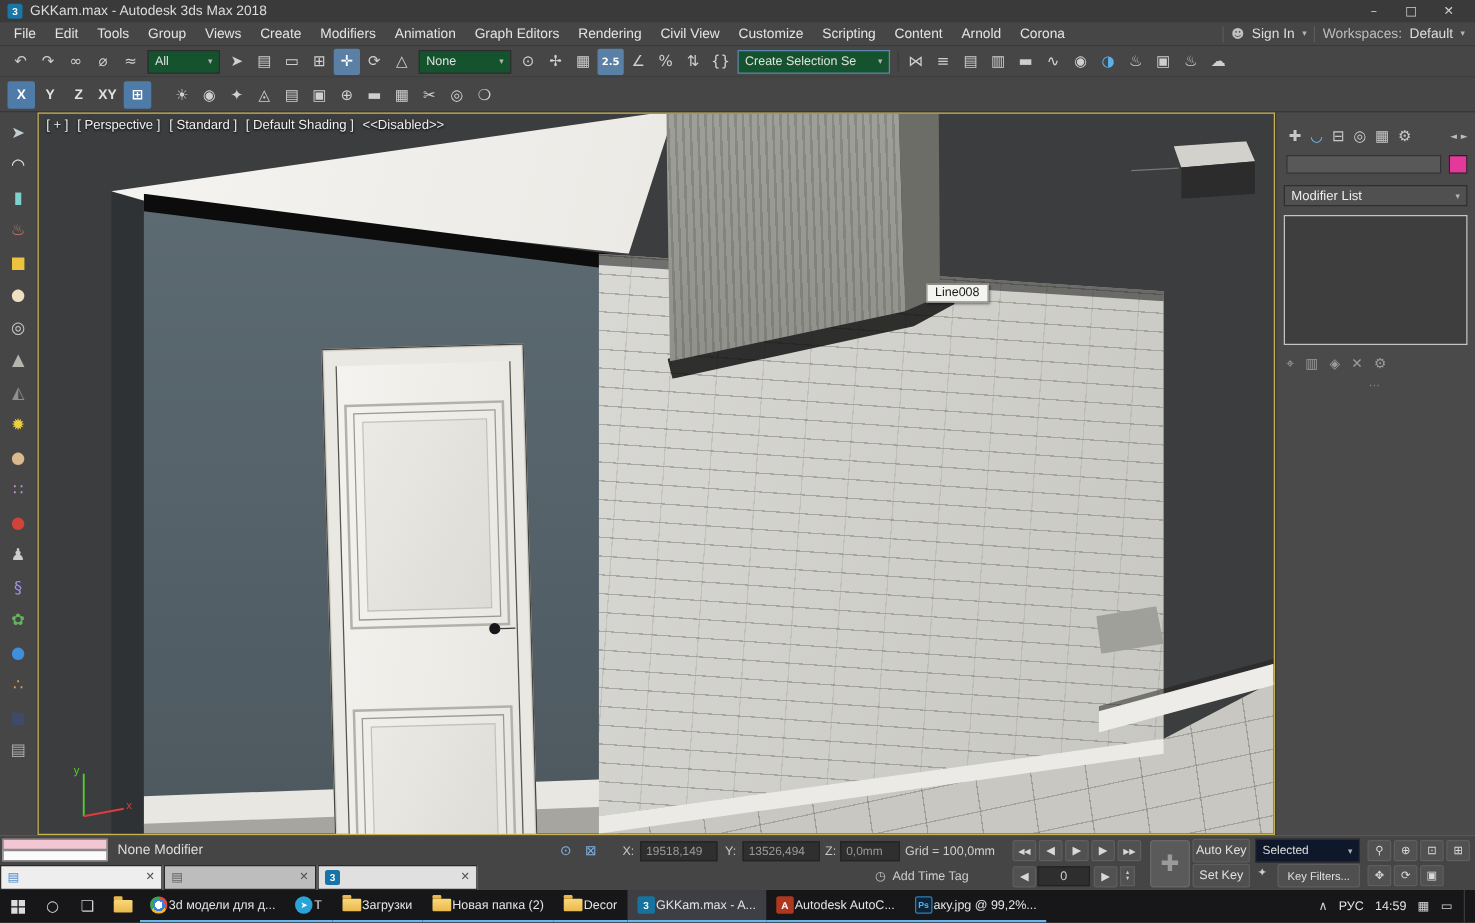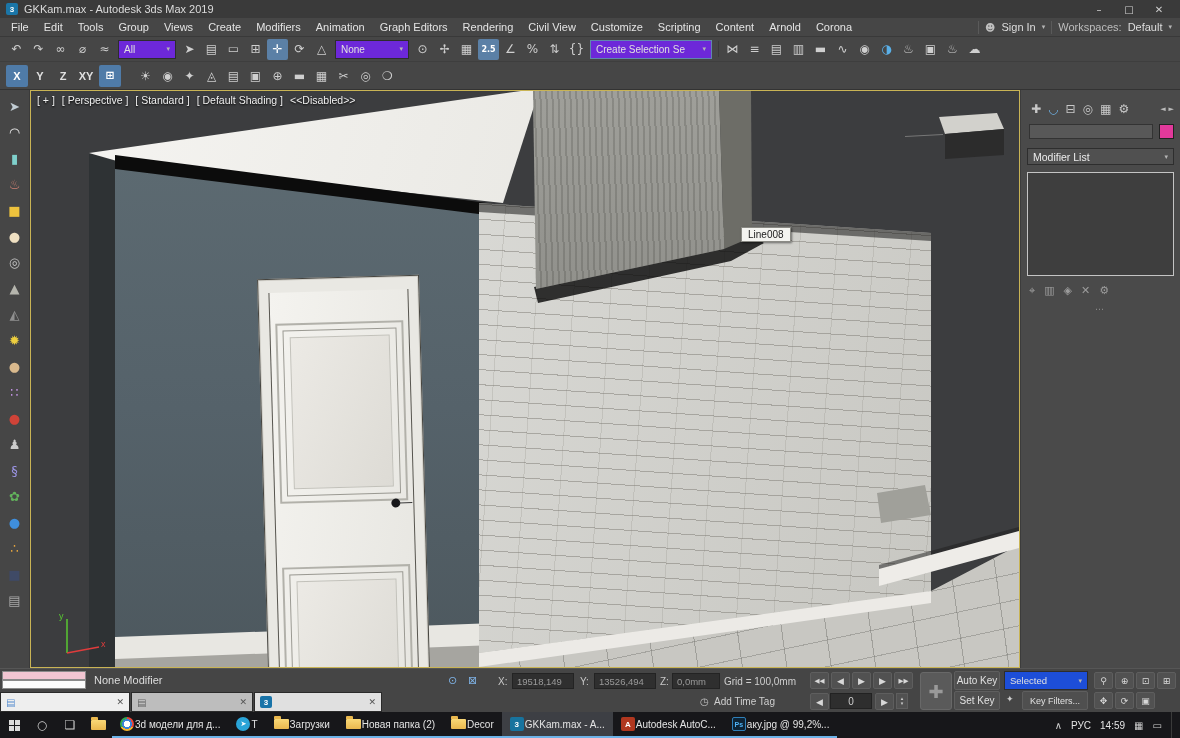--- a/index.html
+++ b/index.html
@@ -21,21 +21,21 @@
   .caret { font-size:7px; color:#b5b5b5; }
 
   
   #toolbar1 { position:absolute; left:0; right:0; top:37px; height:25px; background:#464646; border-bottom:1px solid #3e3e3e; display:flex; align-items:center; padding:0 6px; }
   #toolbar2 { position:absolute; left:0; right:0; top:62px; height:28px; background:#464646; border-bottom:1px solid #333; display:flex; align-items:center; padding:0 6px; gap:2px; }
   .ico-list { display:flex; align-items:flex-start; gap:1px; }
   .tbtn { width:21px; height:21px; display:flex; align-items:center; justify-content:center; font-size:12px; color:#cfcfcf; border-radius:2px; font-family:"DejaVu Sans",sans-serif; flex:none; }
   .tbtn.on { background:#5b80a6; color:#fff; }
   .tbtn.small { font-size:8px; font-weight:bold; }
   .tsep { width:1px; height:16px; background:#3a3a3a; margin:0 3px; flex:none; }
-  .tdrop { height:19px; background:#6d28d9; border:1px solid #2d2d2d; display:flex; align-items:center; font-size:10px; color:#e0e0e0; padding:0 5px; gap:4px; margin:0 3px; flex:none;text-align:right; }
+  .tdrop { height:19px; background:#14532d; border:1px solid #2d2d2d; display:flex; align-items:center; font-size:10px; color:#e0e0e0; padding:0 5px; gap:4px; margin:0 3px; flex:none;text-align:right; }
   .tdrop .caret { margin-left:auto; }
   .w-all { width:58px; } .w-view { width:74px; } .w-sets { width:122px; border-color:#5f87ad; }
   .axbtn { min-width:22px; height:22px; padding:0 3px; display:flex; align-items:center; justify-content:center; font-size:11px; font-weight:bold; color:#e0e0e0; border-radius:2px; flex:none; }
   .axbtn.on { background:#4f7ba8; color:#fff; }
   .t2gap { width:10px; flex:none; }
 
   
   #lefttools { position:absolute; left:0; top:90px; width:30px; height:578px; background:#464646; border-right:1px solid #3a3a3a; display:flex; flex-direction:column; align-items:center; padding-top:5px; gap:4px; }
   .ltbtn { width:22px; height:22px; display:flex; align-items:center; justify-content:center; font-size:13px; font-family:"DejaVu Sans",sans-serif; flex:none; }
 
@@ -118,21 +118,21 @@
   .grid-lbl { left:724px; top:7px; color:#cfcfcf; font-size:10px; }
   .tt-ico { left:700px; top:27px; font-size:10px; color:#bbb; font-family:"DejaVu Sans",sans-serif; }
   .tt-lbl { left:714px; top:27px; color:#cfcfcf; font-size:10px; }
   .pb-row { display:flex; gap:2px; }
   .sbtn { width:19px; height:17px; background:#515151; border:1px solid #5e5e5e; border-radius:2px; display:flex; align-items:center; justify-content:center; font-size:9px; color:#d8d8d8; font-family:"DejaVu Sans",sans-serif; flex:none; }
   .sbtn.small { font-size:6.5px; }
   .frame-field { left:830px; top:24px; width:42px; height:16px; background:#2e2e2e; border:1px solid #222; color:#cfcfcf; font-size:10px; display:flex; align-items:center; justify-content:center; }
   .spin { left:896px; top:24px; width:12px; height:16px; background:#515151; border:1px solid #5e5e5e; display:flex; flex-direction:column; align-items:center; justify-content:center; font-size:5px; color:#ccc; line-height:1; }
   .bigplus { left:920px; top:3px; width:32px; height:38px; background:#5a5a5a; border:1px solid #686868; border-radius:3px; display:flex; align-items:center; justify-content:center; color:#9a9a9a; font-size:18px; font-family:"DejaVu Sans",sans-serif; }
   .kbtn { width:46px; height:19px; background:#4f4f4f; border:1px solid #5e5e5e; border-radius:2px; display:flex; align-items:center; justify-content:center; font-size:10px; color:#e0e0e0; }
-  .kdrop { left:1004px; top:2px; width:84px; height:19px; background:#1d4ed8; border:1px solid #2d2d2d; display:flex; align-items:center; padding:0 5px; font-size:9.5px; color:#e0e0e0; }
+  .kdrop { left:1004px; top:2px; width:84px; height:19px; background:#0f172a; border:1px solid #2d2d2d; display:flex; align-items:center; padding:0 5px; font-size:9.5px; color:#e0e0e0; }
   .kdrop .caret { margin-left:auto; }
   .kfilters { left:1022px; top:22px; width:66px; height:19px; background:#4f4f4f; border:1px solid #5e5e5e; border-radius:2px; display:flex; align-items:center; justify-content:center; font-size:9px; color:#e0e0e0; }
   .keyico { left:1006px; top:25px; font-size:9px; color:#ccc; font-family:"DejaVu Sans",sans-serif; }
 
   
   #taskbar { position:absolute; left:0; right:0; top:712px; height:26px; background:#17171a; display:flex; align-items:center; color:#e4e4e4; }
   .tk-sys { width:28px; height:26px; display:flex; align-items:center; justify-content:center; font-size:12px; color:#d0d0d0; flex:none; font-family:"DejaVu Sans",sans-serif; }
   .winlogo { display:grid; grid-template-columns:5px 5px; grid-template-rows:5px 5px; gap:1px; }
   .winlogo i { background:#dcdcdc; }
   .tk-app { height:26px; display:flex; align-items:center; gap:1px; padding:0 8px; border-bottom:2px solid #6db3e8; font-size:10px; white-space:nowrap; overflow:hidden; flex:none; }
@@ -150,21 +150,21 @@
   .ps-ico { background:#0d2436; color:#4fb3f6; border:1px solid #2f7fb8; font-size:7px; }
   .tk-tray { margin-left:auto; display:flex; align-items:center; gap:9px; padding-right:4px; font-size:10px; }
   .tray-ico { font-size:10px; color:#d0d0d0; font-family:"DejaVu Sans",sans-serif; }
   .show-desktop { width:5px; height:26px; border-left:1px solid #3a3a3a; }
 </style>
 </head>
 <body>
 
 <div id="titlebar">
   <span class="app-chip">3</span>
-  <span>GKKam.max - Autodesk 3ds Max 2019</span>
+  <span>GKKam.max - Autodesk 3ds Max 2018</span>
   <span class="win-btns">
     <span class="win-btn ico">–</span>
     <span class="win-btn ico">□</span>
     <span class="win-btn ico">✕</span>
   </span>
 </div>
 
 <div id="menubar">
   <div class="ico-list">
 

